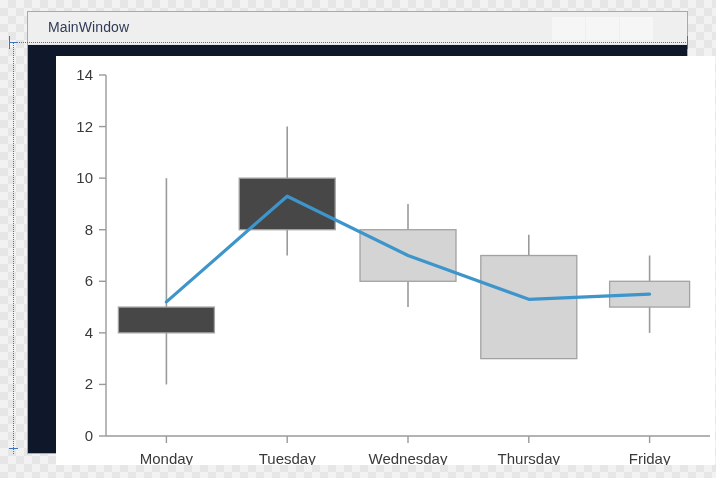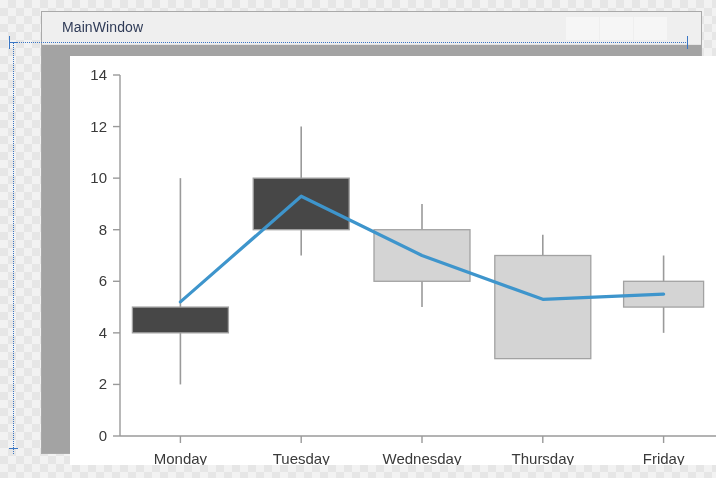--- a/index.html
+++ b/index.html
@@ -16,26 +16,26 @@
       linear-gradient(45deg, #e6e6e6 25%, transparent 25%, transparent 75%, #e6e6e6 75%),
       linear-gradient(45deg, #e6e6e6 25%, transparent 25%, transparent 75%, #e6e6e6 75%);
     background-size: 16px 16px;
     background-position: 0 0, 8px 8px;
     position: relative;
   }
 
   
   #window-frame {
     position: absolute;
-    left: 41px;
+    left: 27px;
     top: 11px;
     width: 661px;
     height: 443px;
     border: 1px solid #a9a9a9;
-    background: #a3a3a3;
+    background: #0f172a;
     box-sizing: border-box;
   }
   #title-bar {
     position: absolute;
     left: 0;
     top: 0;
     right: 0;
     height: 33px;
     background: #efefef;
     border-bottom: 1px solid #e4e4e4;

